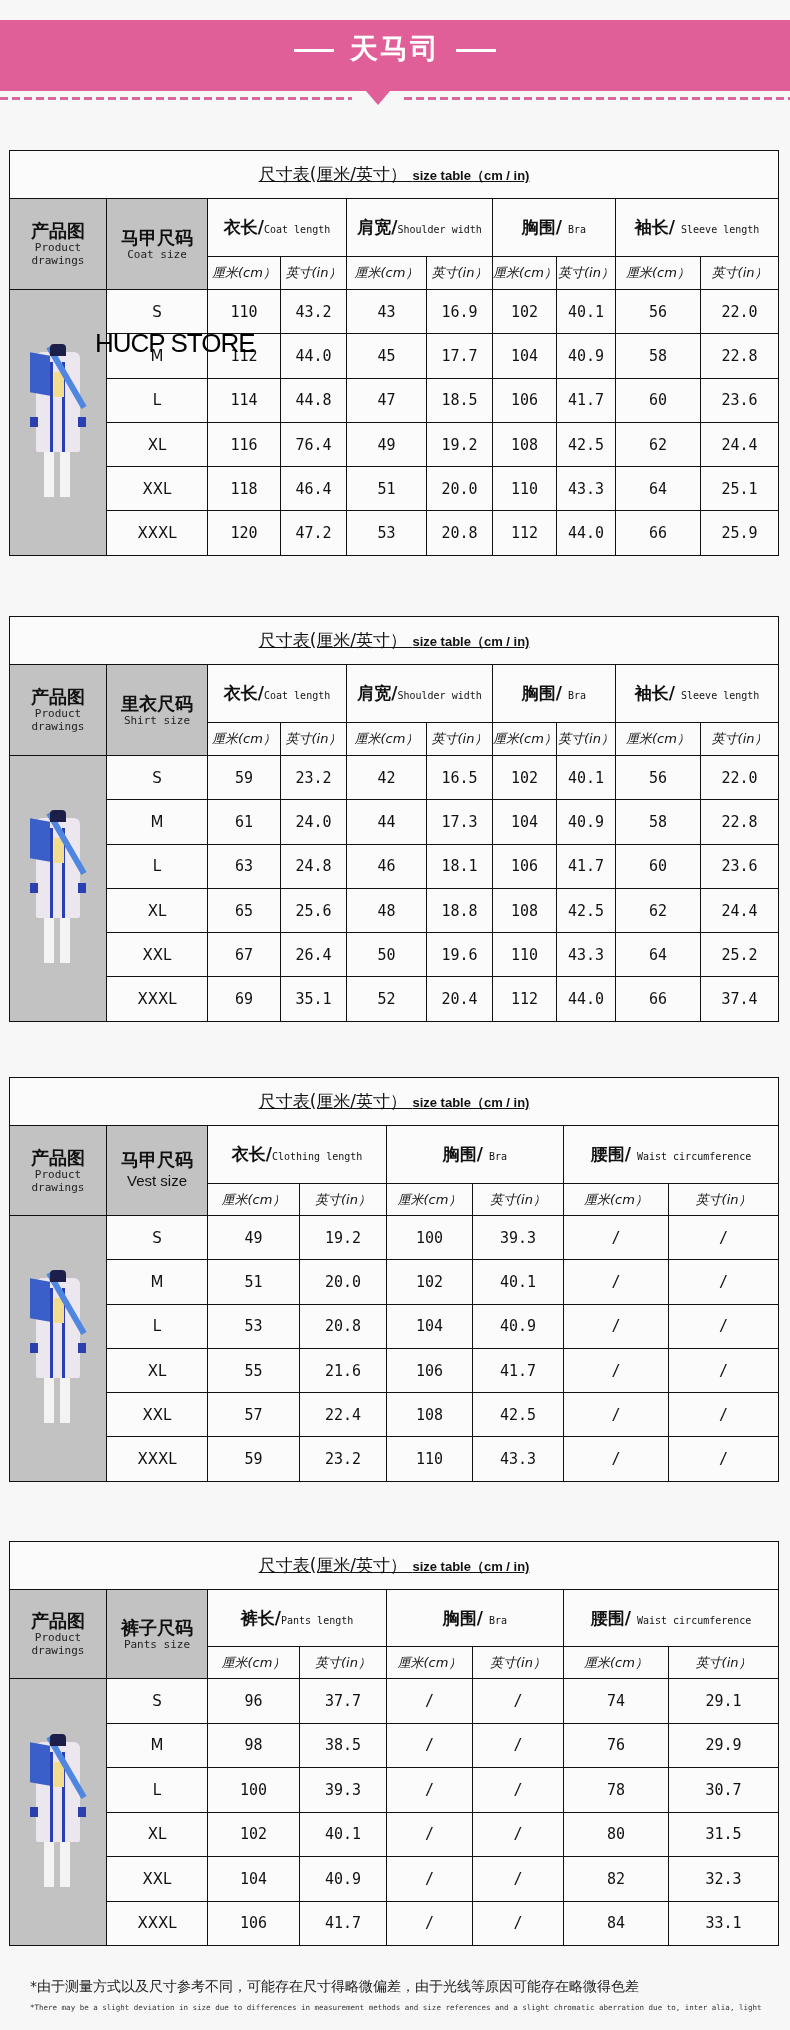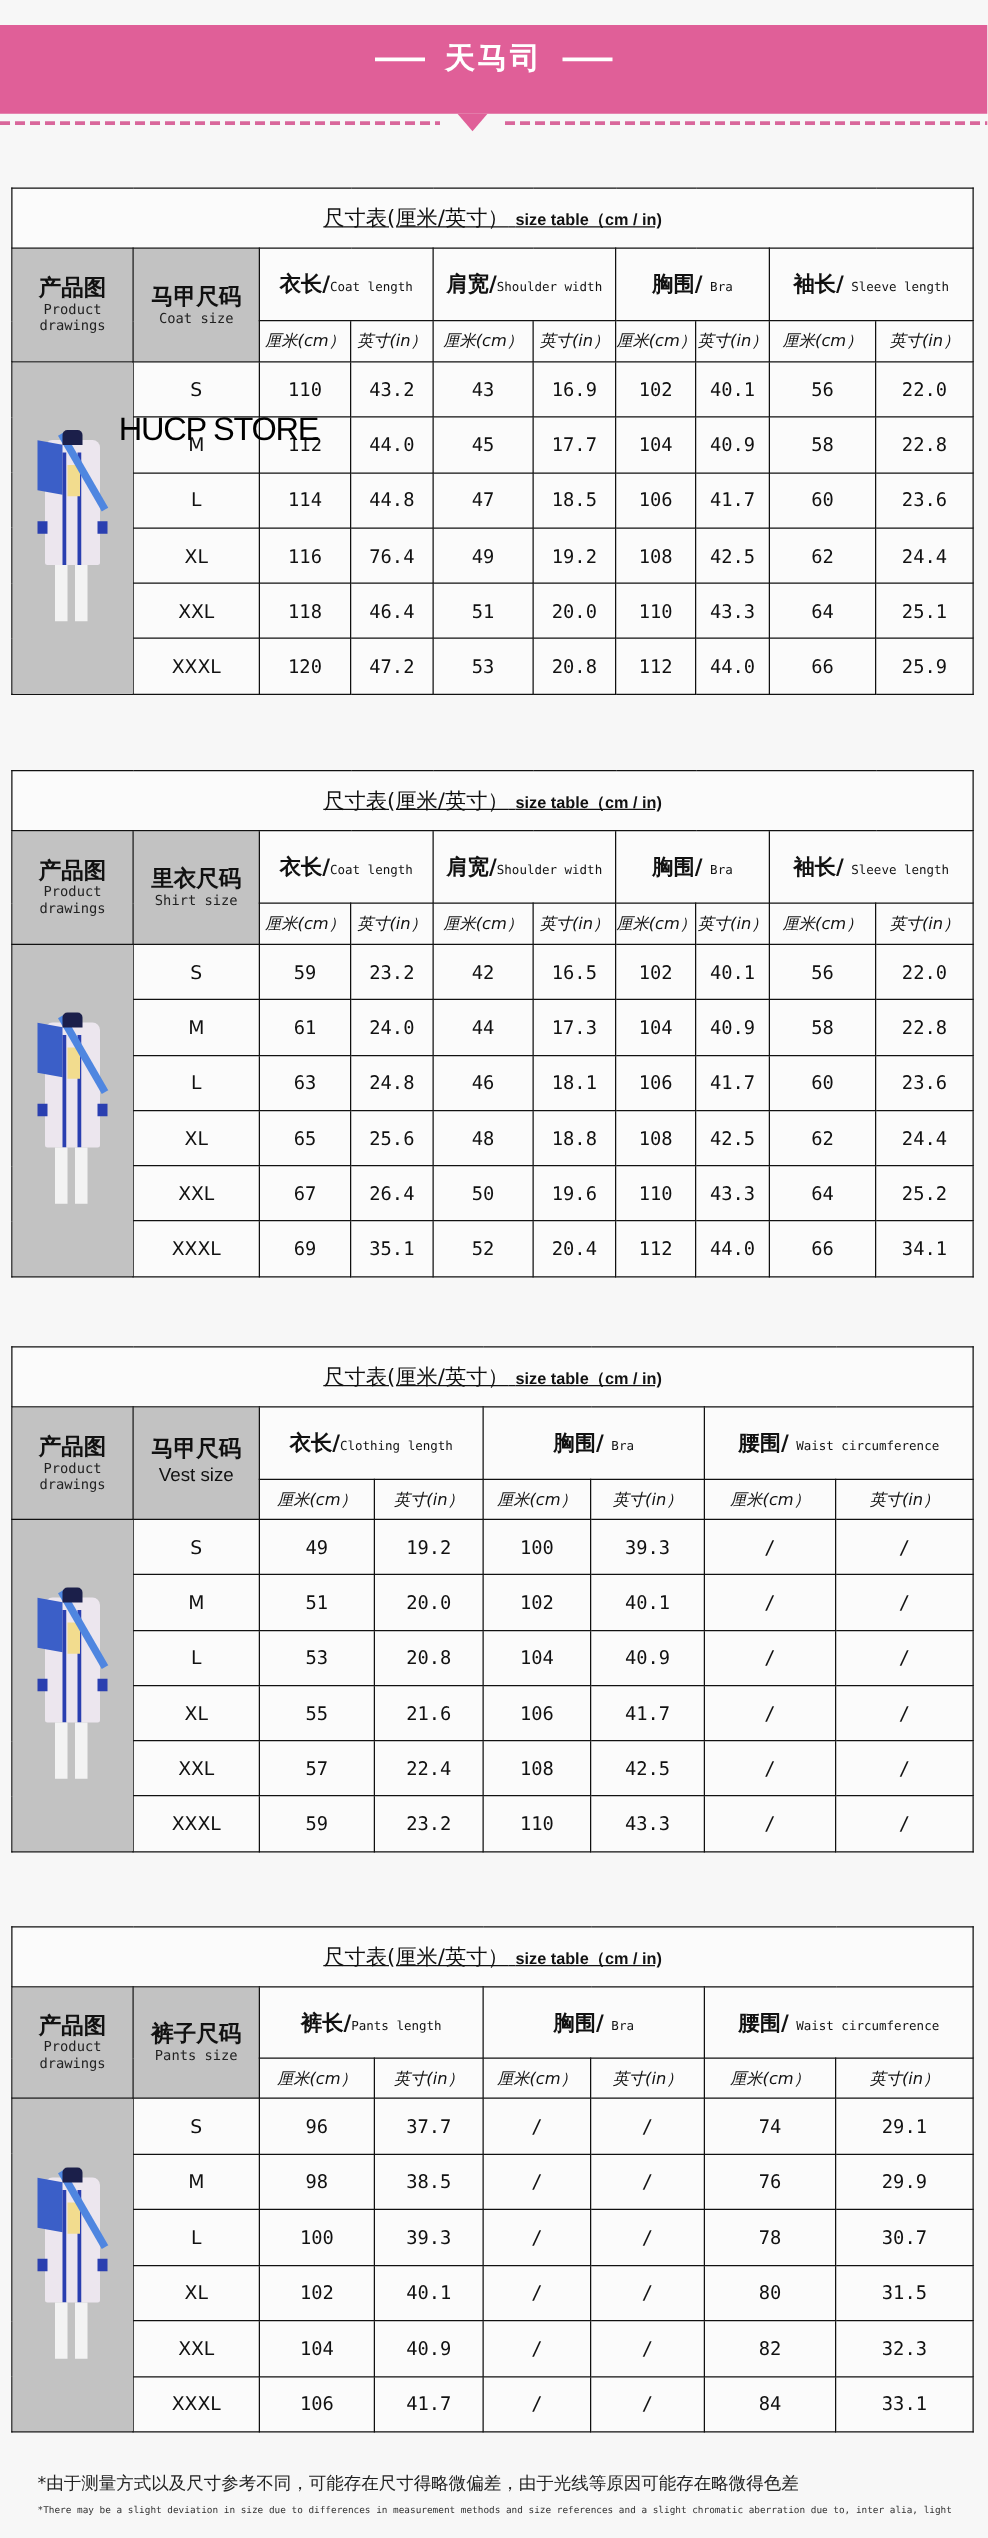--- a/index.html
+++ b/index.html
@@ -1,20 +1,20 @@
 <!DOCTYPE html>
 <html><head>
 <meta charset="utf-8">
 <style>
   html, body { margin:0; padding:0; }
   body { width:790px; height:2030px; background:#f7f7f7; position:relative; overflow:hidden;
          font-family:"DejaVu Sans", sans-serif; color:#111; }
   .banner { position:absolute; left:0; top:20px; width:790px; height:71px; background:#e05f98; }
   .banner-title { position:absolute; left:0; right:0; top:10px; text-align:center; color:#fff;
-                  font-size:24px; font-weight:bold; letter-spacing:2px; }
+                  font-size:28px; font-weight:bold; letter-spacing:2px; }
   .banner-line { display:inline-block; width:40px; height:3px; background:#fff; vertical-align:middle; margin:0 16px; }
   .dash-row { position:absolute; top:97px; height:3px; background:repeating-linear-gradient(90deg,#d9679b 0 8px,transparent 8px 12px); }
   .notch { position:absolute; left:240px; top:91px; width:0; height:0; border-left:12px solid transparent;
            border-right:12px solid transparent; border-top:14px solid #e05f98; }
 
   table.sz { position:absolute; left:9px; width:769px; border-collapse:collapse; table-layout:fixed; background:#fbfbfb; }
   table.sz td { border:1.5px solid #111; text-align:center; vertical-align:middle; padding:0; overflow:hidden; }
   .t-title { height:47px; font-size:17px;text-decoration:underline; }
   .t-title .en { font-size:13px; font-family:"Liberation Sans", sans-serif; font-weight:bold; }
   .gray { background:#c2c2c2; }
@@ -297,21 +297,21 @@
         </tr>
         <tr style="height:44.3px">
           <td class="sizecell">XXXL</td>
           <td class="val">69</td>
           <td class="val">35.1</td>
           <td class="val">52</td>
           <td class="val">20.4</td>
           <td class="val">112</td>
           <td class="val">44.0</td>
           <td class="val">66</td>
-          <td class="val">34.1</td>
+          <td class="val">37.4</td>
         </tr>
       </tbody>
     </table>
     <table class="sz" style="top: 1077px;">
       <colgroup>
         <col style="width:97px">
         <col style="width:101px">
         <col style="width:92px">
         <col style="width:87px">
         <col style="width:86px">

